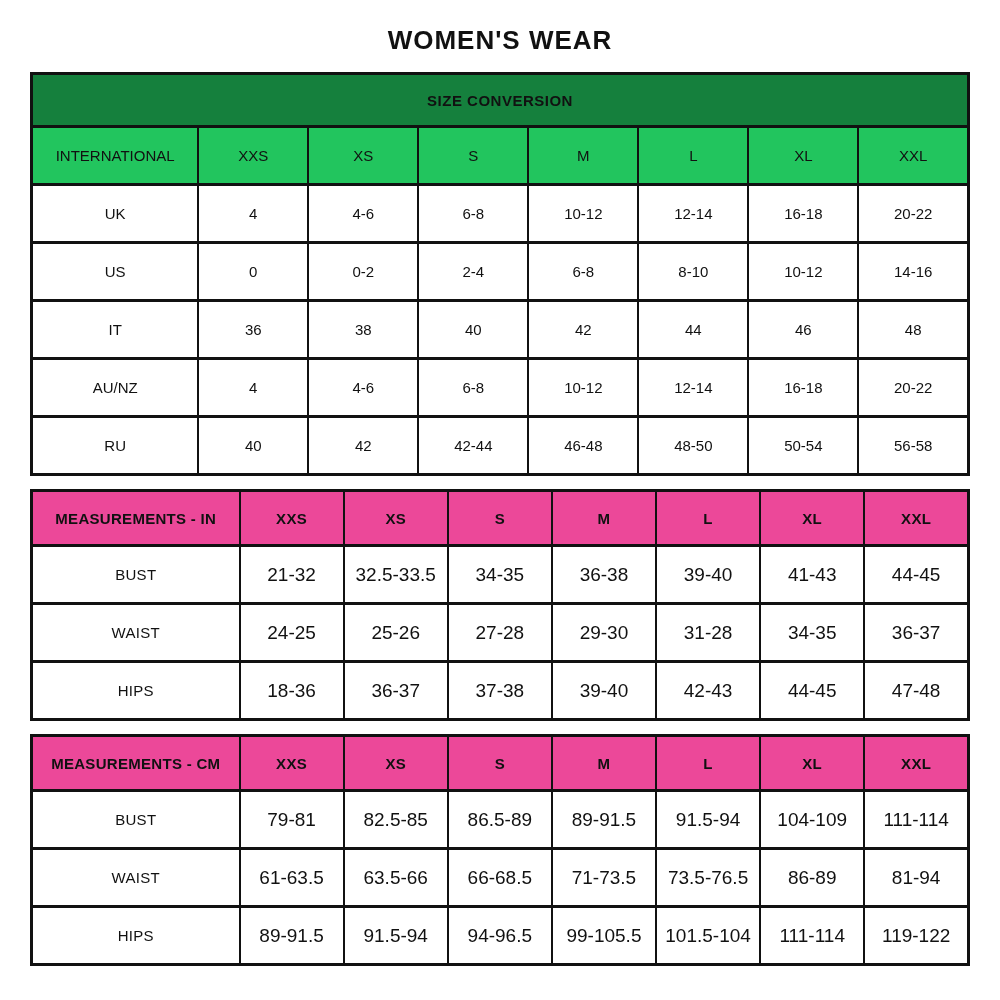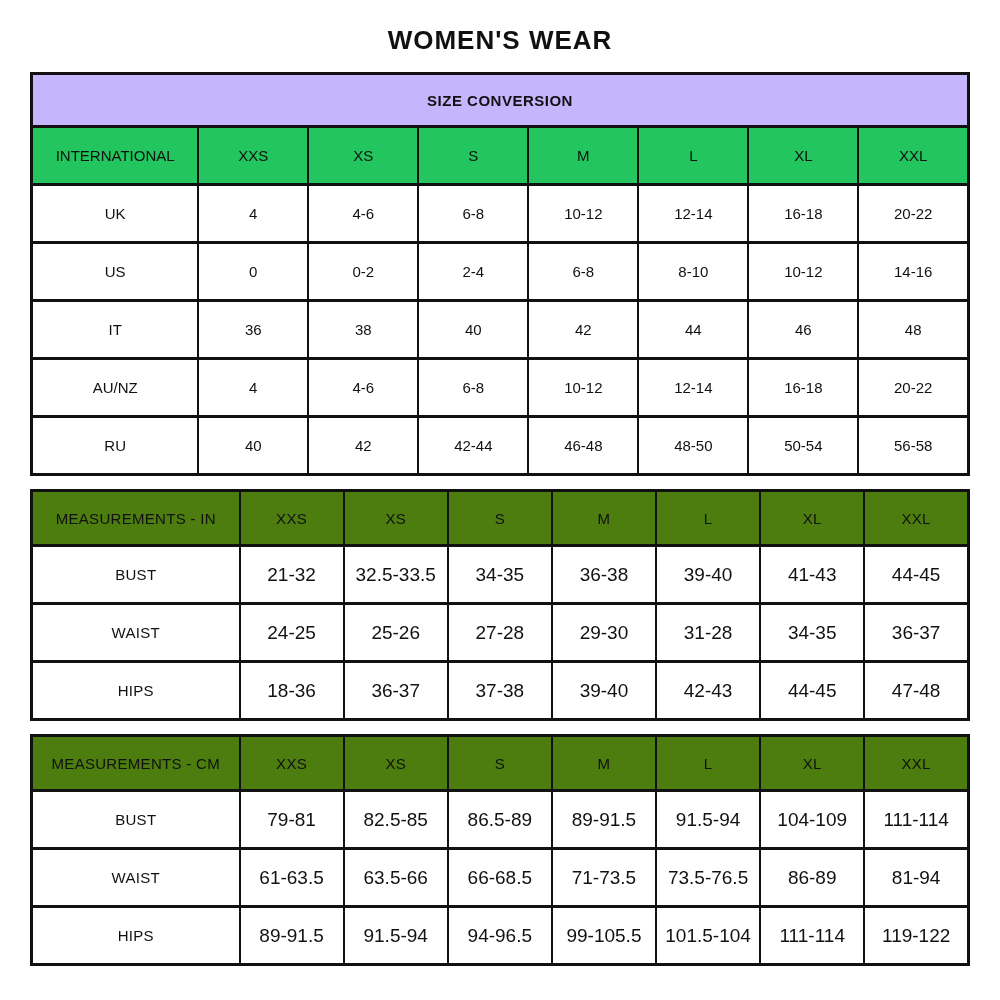--- a/index.html
+++ b/index.html
@@ -36,43 +36,43 @@
     border-top-width: 3px;
     border-bottom-width: 3px;
     text-align: center;
     vertical-align: middle;
     padding: 0;
     overflow: hidden;
     white-space: nowrap;
   }
   
   .t1 .banner {
-    background: #c4b5fd;
+    background: #15803d;
     height: 50px;
     font-size: 15px;
     font-weight: 700;
     letter-spacing: 0.5px;
   }
   .t1 thead th.colhead {
     background: #22c55e;
     height: 55px;
     font-size: 15px;
     font-weight: 500;
   }
   .t1 tbody td {
     height: 55px;
     font-size: 15px;
     font-weight: 500;
   }
   
   .t2 thead th, .t3 thead th {
-    background: #4d7c0f;
+    background: #ec4899;
     height: 52px;
     font-size: 15px;
-    font-weight: 400;
+    font-weight: 700;
     letter-spacing: 0.3px;
   }
   .t2 tbody td, .t3 tbody td {
     height: 55px;
   }
   .t2 tbody td.row-label, .t3 tbody td.row-label {
     font-size: 15px;
     font-weight: 500;
     letter-spacing: 0.3px;
     margin-top: 40px;

